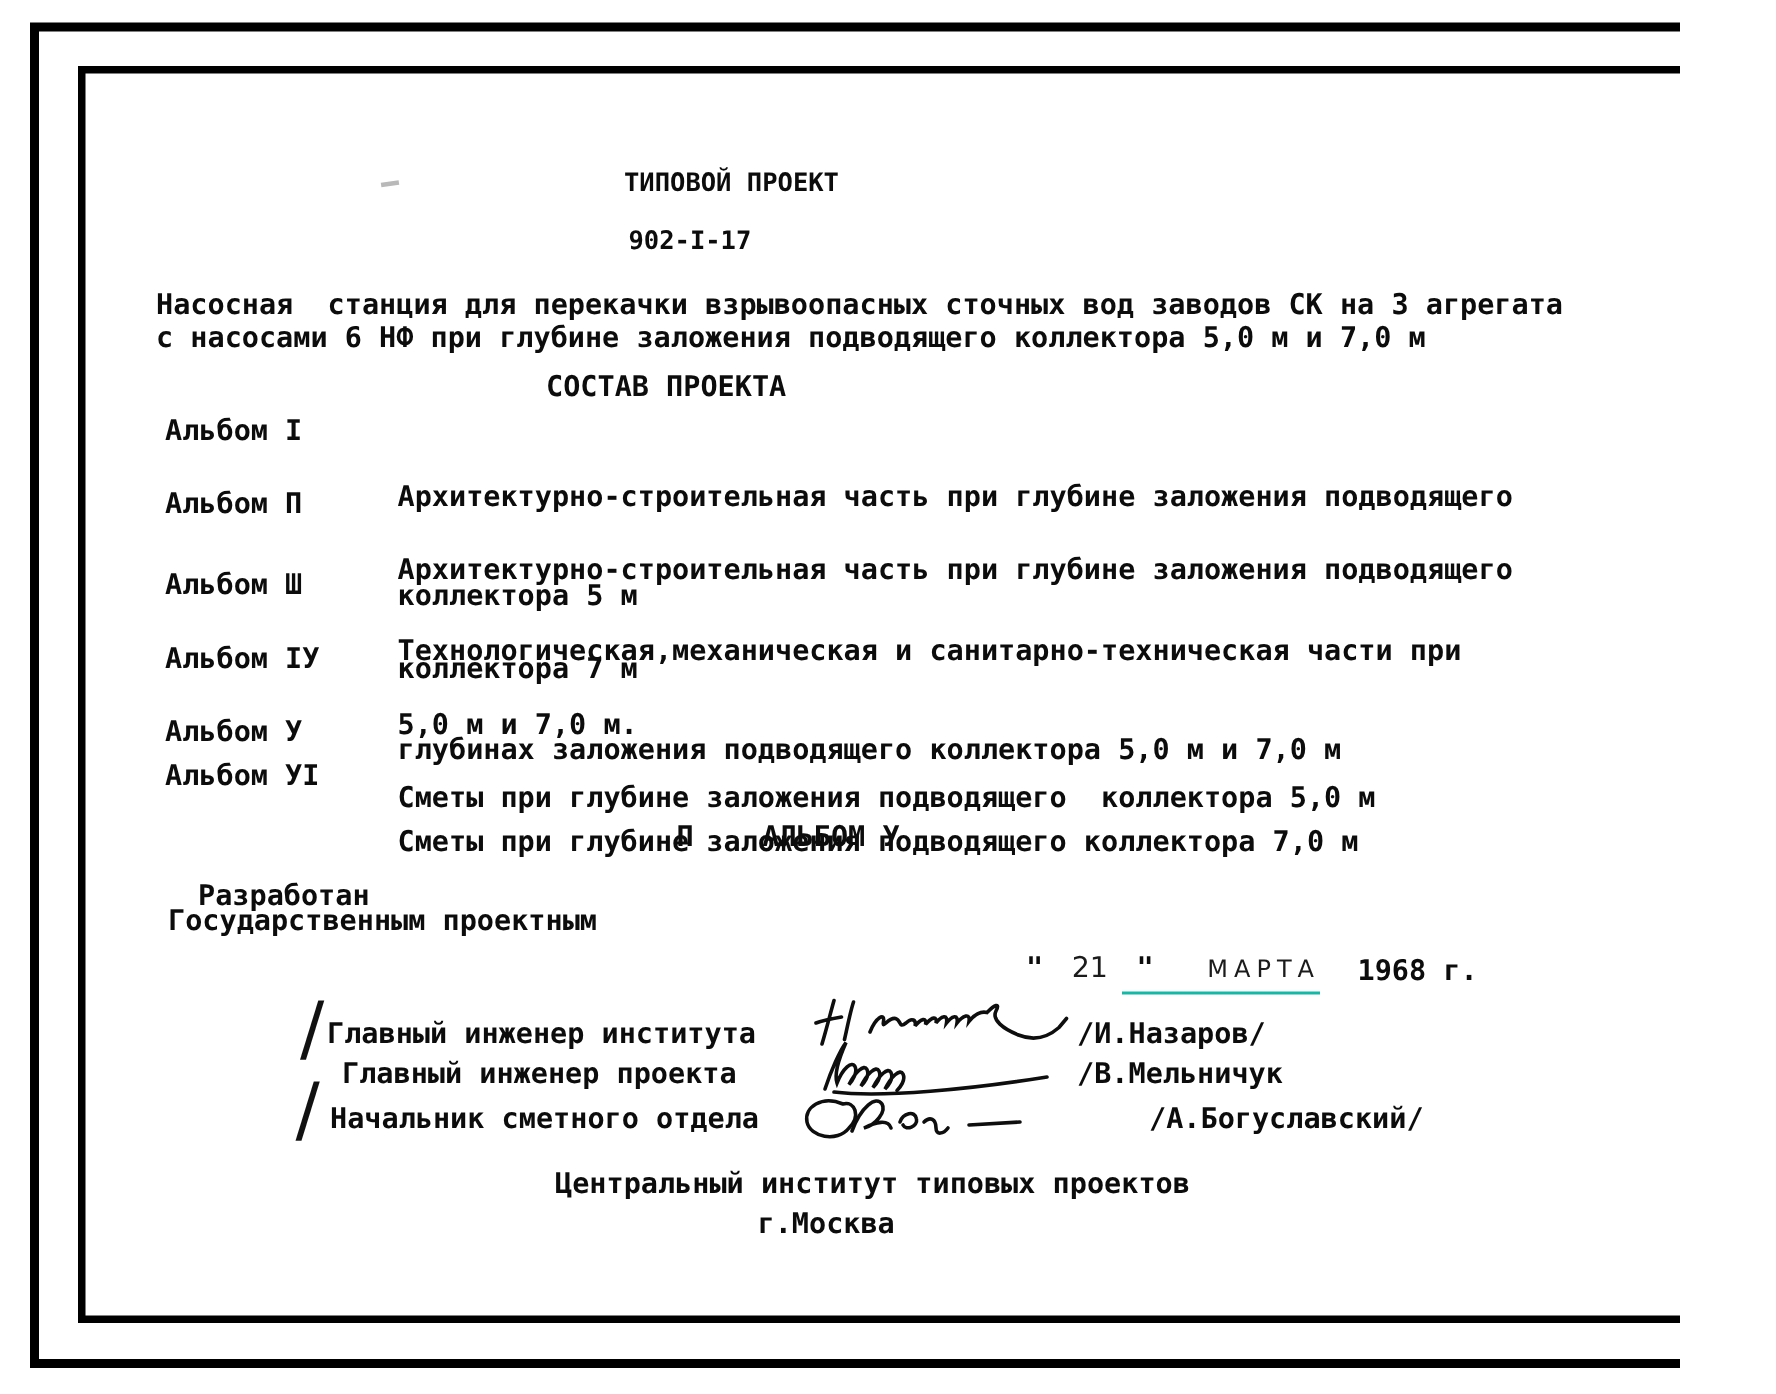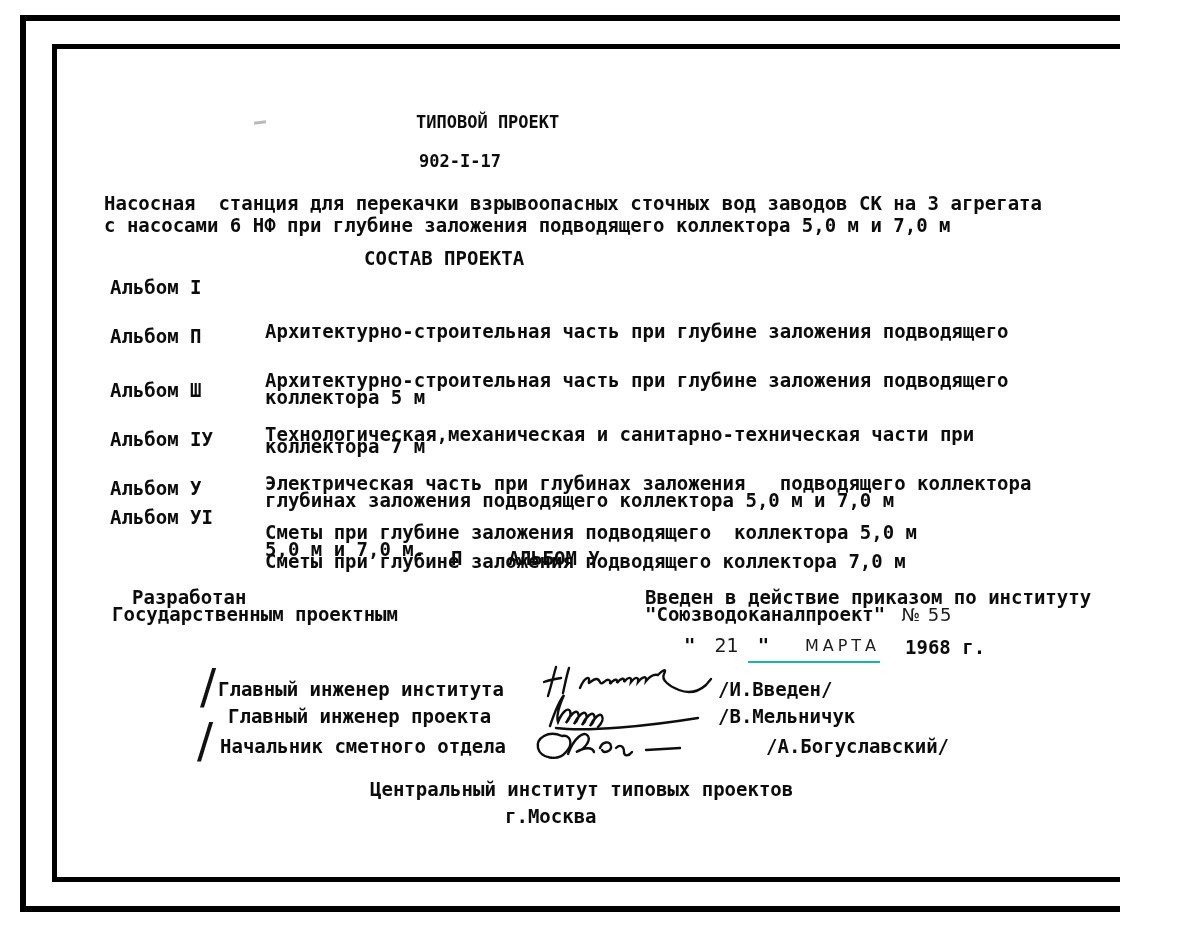--- a/index.html
+++ b/index.html
@@ -65,21 +65,20 @@
   <div class="album-row" style="top:379px;">
     <div class="t album-label">Альбом Ш</div>
     <div class="t album-desc">
       <div>Технологическая,механическая и санитарно-техническая части при</div>
       <div>глубинах заложения подводящего коллектора 5,0 м и 7,0 м</div>
     </div>
   </div>
   <div class="album-row" style="top:428px;">
     <div class="t album-label">Альбом IУ</div>
     <div class="t album-desc">
-      <div>Электрическая часть при глубинах заложения   подводящего коллектора</div>
       <div>5,0 м и 7,0 м.</div>
     </div>
   </div>
   <div class="album-row" style="top:477px;">
     <div class="t album-label">Альбом У</div>
     <div class="t album-desc">
       <div>Сметы при глубине заложения подводящего  коллектора 5,0 м</div>
     </div>
   </div>
   <div class="album-row" style="top:506px;">
@@ -89,24 +88,20 @@
     </div>
   </div>
 
   <div class="t" style="left:403px;top:547px;margin-left:48px;">П    АЛЬБОМ У</div>
 
   <div class="block" style="left:112px;top:589px;">
     <div class="t-line indent">Разработан</div>
     <div class="t-line">Государственным проектным</div>
   </div>
 
-  <div class="block" style="left:645px;top:589px;">
-    <div class="t-line">Введен в действие приказом по институту</div>
-    <div class="t-line"><span>"Союзводоканалпроект"</span><span class="hand hand-num">№ 55</span></div>
-  </div>
 
   <div class="t" style="left:684px;top:634px;"><span>"</span><span class="hand hand-day">21</span><span>"</span></div>
   <div class="hand hand-month">МАРТА</div>
   <div class="t" style="left:905px;top:636px;">1968 г.</div>
 
   <span class="hand-slash" style="left:200px;top:662px;">/</span>
   <span class="hand-slash" style="left:197px;top:716px;">/</span>
 
   <div class="t" style="left:218px;top:678px;">Главный инженер института</div>
   <div class="t" style="left:228px;top:705px;">Главный инженер проекта</div>
@@ -120,19 +115,19 @@
     <path d="M12,34 C16,22 22,8 26,3 C22,12 18,24 20,30 C24,20 30,15 32,19 C34,23 30,29 28,31 C32,23 38,17 40,21 C42,25 38,30 36,32 C40,24 46,18 48,22 C50,26 46,31 44,33 C48,25 54,19 56,23 C58,27 54,32 52,34 C56,26 62,20 64,24 C66,28 62,33 60,35"></path>
     <path d="M18,36 C50,40 110,34 160,26"></path>
   </svg>
   <svg class="sig-svg" style="left:532px;top:724px;" width="180" height="42" viewBox="0 0 180 42">
     <path d="M30,12 C16,6 4,14 6,24 C8,34 26,38 34,28 C42,20 38,10 30,12"></path>
     <path d="M36,30 C42,14 52,6 56,12 C59,17 52,26 44,28 C52,24 60,22 62,28"></path>
     <path d="M68,24 C70,18 78,16 79,22 C80,27 72,30 70,26 M84,24 C88,20 92,22 92,28 C92,33 97,32 100,28"></path>
     <path d="M114,26 L148,24"></path>
   </svg>
 
-  <div class="t" style="left:718px;top:678px;">/И.Введен/</div>
+  <div class="t" style="left:718px;top:678px;">/И.Назаров/</div>
   <div class="t" style="left:718px;top:705px;">/В.Мельничук</div>
   <div class="t" style="left:730px;top:735px;margin-left:36px;">/А.Богуславский/</div>
 
   <div class="t" style="left:370px;top:778px;">Центральный институт типовых проектов</div>
   <div class="t" style="left:505px;top:805px;">г.Москва</div>
 </div>
 
 </body></html>

